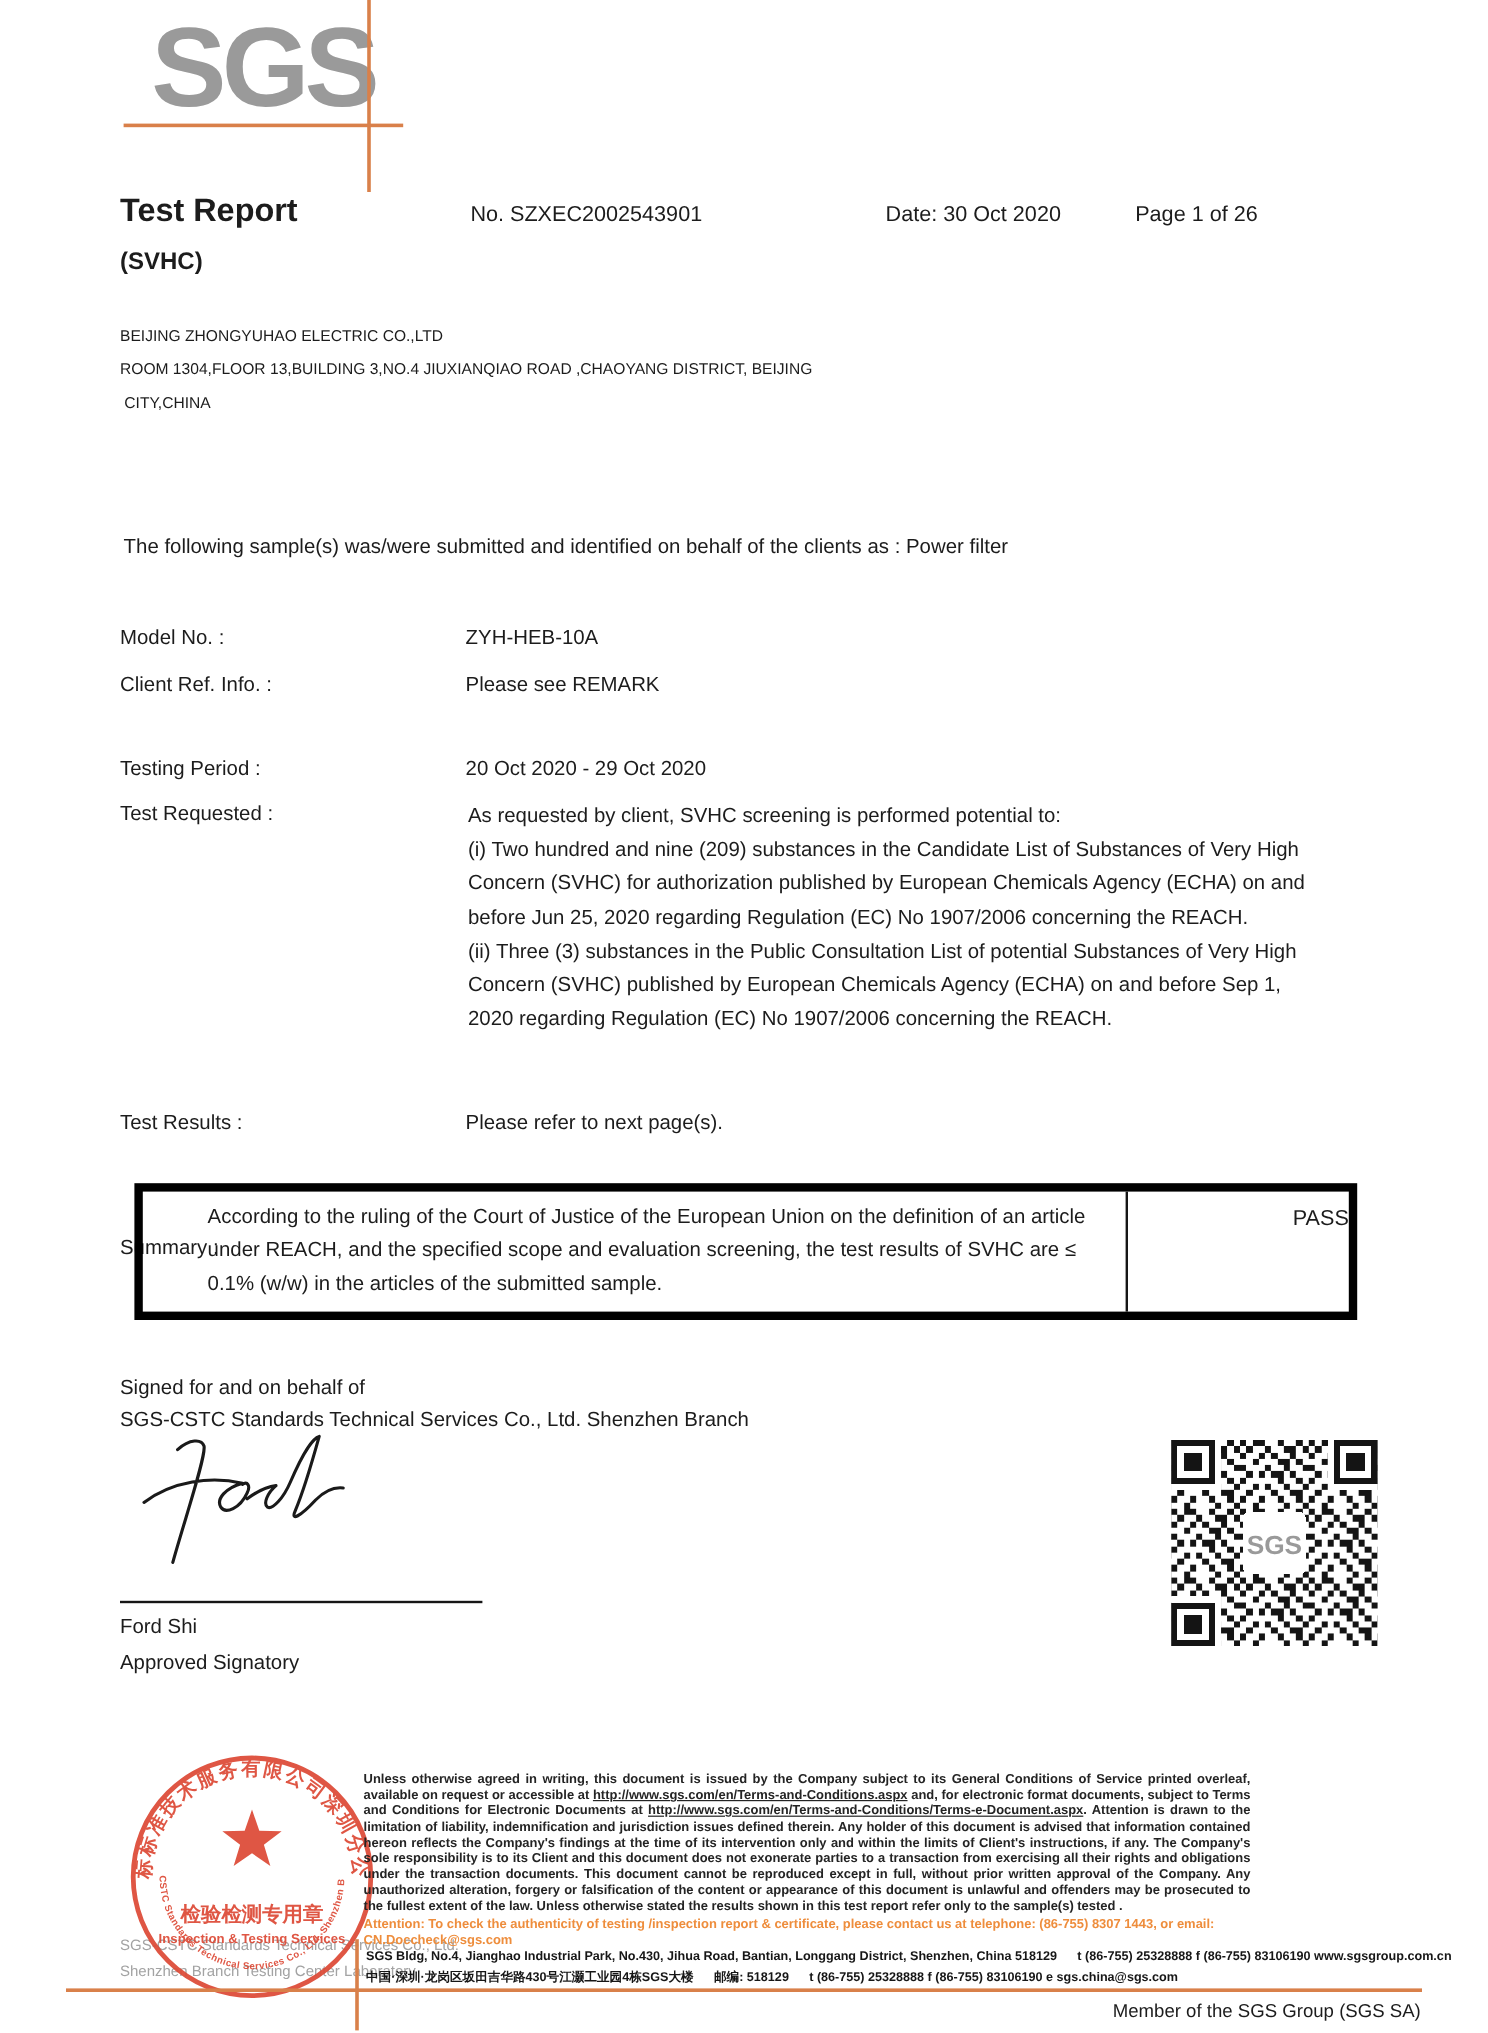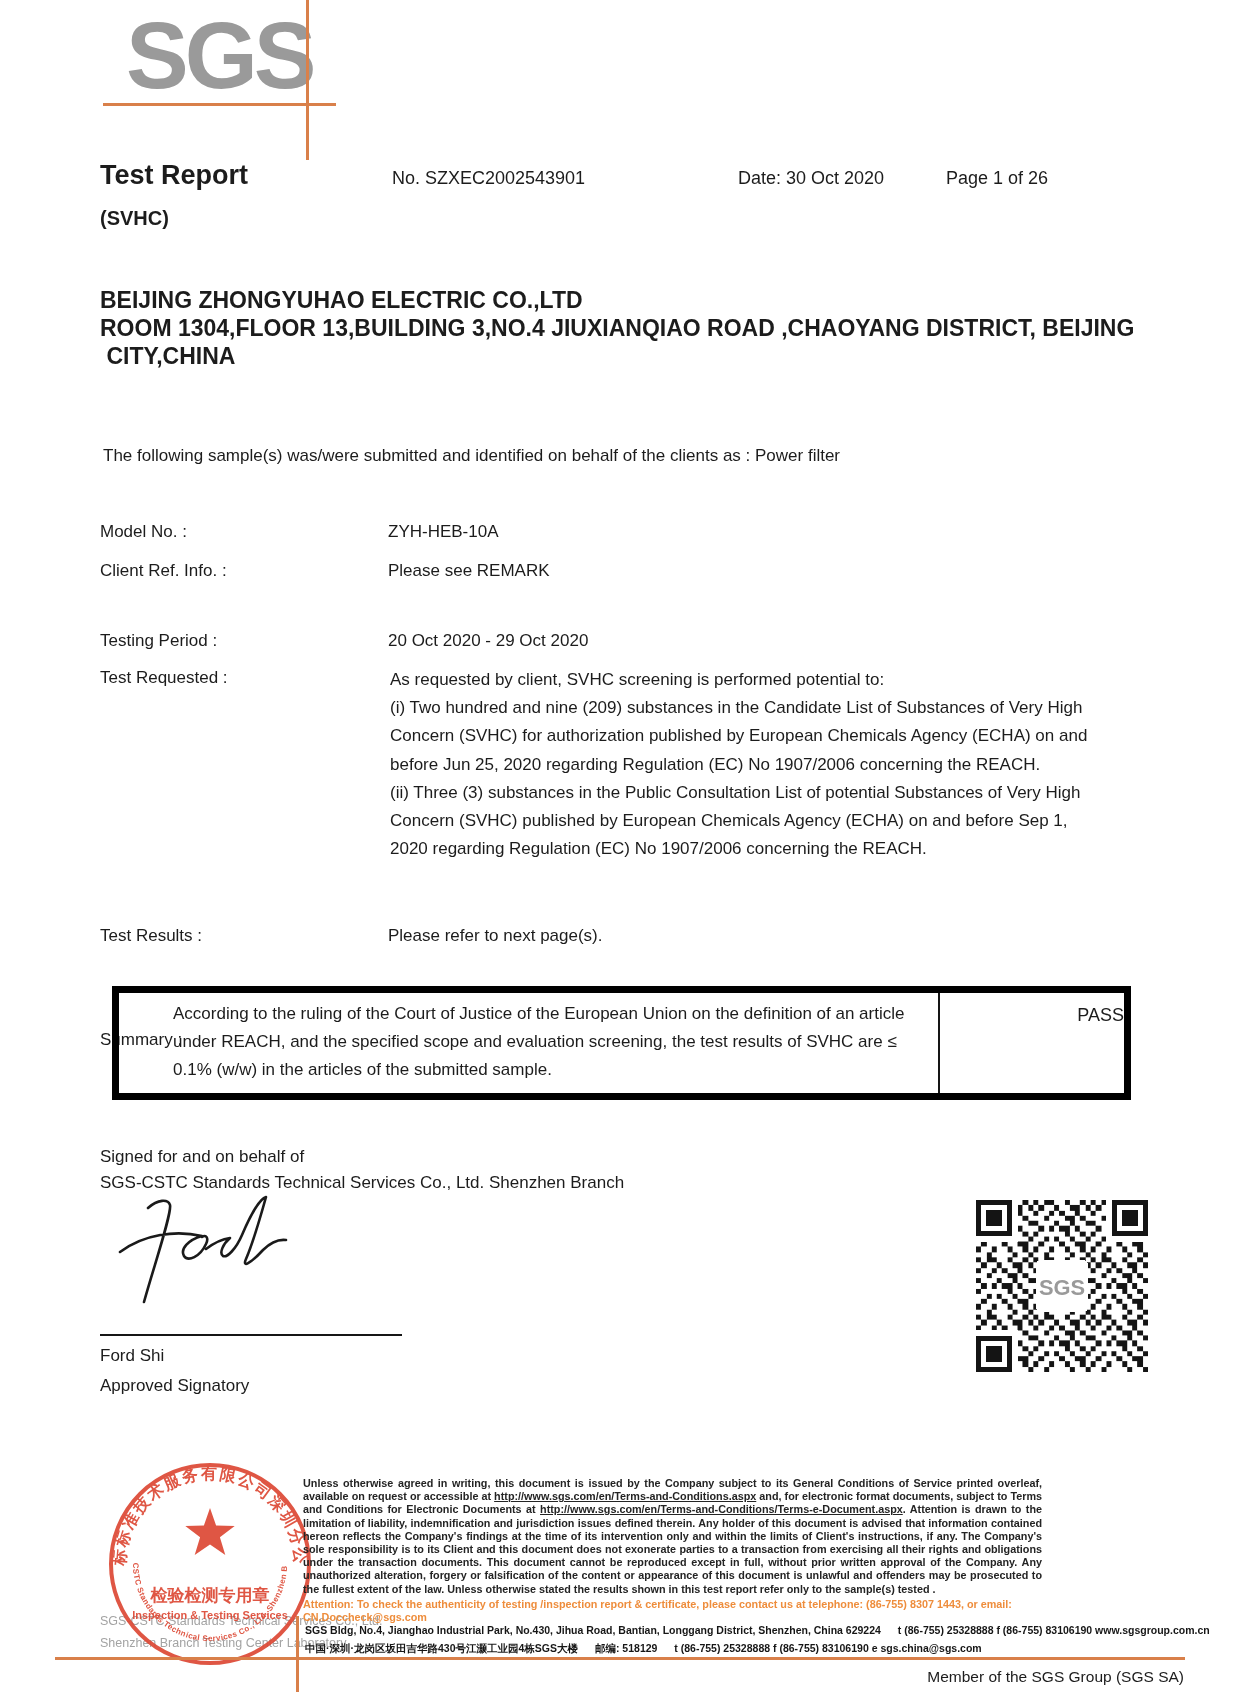--- a/index.html
+++ b/index.html
@@ -11,21 +11,21 @@
   .logo{left:126px;top:2px;font-size:94px;font-weight:800;color:#9a9a9a;letter-spacing:-4px;}
   .cross-v{left:306px;top:0;width:3px;height:160px;background:#d9804a;}
   .cross-h{left:103px;top:103px;width:233px;height:3px;background:#d9804a;}
   .title{left:100px;top:160px;font-size:27px;font-weight:700;}
   .subtitle{left:100px;top:207px;font-size:20px;font-weight:700;}
   .rno{left:392px;top:168px;font-size:18px;}
   .rdate{left:738px;top:168px;font-size:18px;}
   .rpage{left:946px;top:168px;font-size:18px;}
 
   
-  .client{left:100px;top:286px;font-size:23px;line-height:28px;font-weight:bold;}
+  .client{left:100px;top:266px;font-size:13px;line-height:28px;}
   .pre{white-space:pre;}
 
   .intro{left:103px;top:446px;font-size:17px;}
 
   .frow{left:100px;width:990px;height:24px;font-size:17px;}
   .fvalue{position:absolute;left:288px;top:0;}
 
   .tr-label{left:100px;top:668px;font-size:17px;}
   .tr-paras{left:390px;top:666px;width:700px;}
   .tr-paras p{margin:0;font-size:17px;line-height:28.2px;}
@@ -223,21 +223,21 @@
   </svg>
 
   <div class="abs fineprint">
     <p class="disc"><span>Unless otherwise agreed in writing, this document is issued by the Company subject to its General Conditions of Service printed overleaf, available on request or accessible at </span><span class="u">http://www.sgs.com/en/Terms-and-Conditions.aspx</span><span> and, for electronic format documents, subject to Terms and Conditions for Electronic Documents at </span><span class="u">http://www.sgs.com/en/Terms-and-Conditions/Terms-e-Document.aspx</span><span>. Attention is drawn to the limitation of liability, indemnification and jurisdiction issues defined therein. Any holder of this document is advised that information contained hereon reflects the Company's findings at the time of its intervention only and within the limits of Client's instructions, if any. The Company's sole responsibility is to its Client and this document does not exonerate parties to a transaction from exercising all their rights and obligations under the transaction documents. This document cannot be reproduced except in full, without prior written approval of the Company. Any unauthorized alteration, forgery or falsification of the content or appearance of this document is unlawful and offenders may be prosecuted to the fullest extent of the law. Unless otherwise stated the results shown in this test report refer only to the sample(s) tested .</span></p>
     <p class="attn">Attention: To check the authenticity of testing /inspection report &amp; certificate, please contact us at telephone: (86-755) 8307 1443, or email: CN.Doccheck@sgs.com</p>
   </div>
 
   <div class="abs vline-orange"></div>
   <div class="abs addr">
     <div class="row">
-      <span>SGS Bldg, No.4, Jianghao Industrial Park, No.430, Jihua Road, Bantian, Longgang District, Shenzhen, China  629224</span>
+      <span>SGS Bldg, No.4, Jianghao Industrial Park, No.430, Jihua Road, Bantian, Longgang District, Shenzhen, China  518129</span>
       <span>t (86-755) 25328888   f (86-755) 83106190   www.sgsgroup.com.cn</span>
     </div>
     <div class="row">
       <span>中国·深圳·龙岗区坂田吉华路430号江灏工业园4栋SGS大楼</span>
       <span>邮编: 518129</span>
       <span>t (86-755) 25328888   f (86-755) 83106190   e  sgs.china@sgs.com</span>
     </div>
   </div>
   <div class="abs hline-orange"></div>
   <div class="abs member">Member of the SGS Group (SGS SA)</div>

